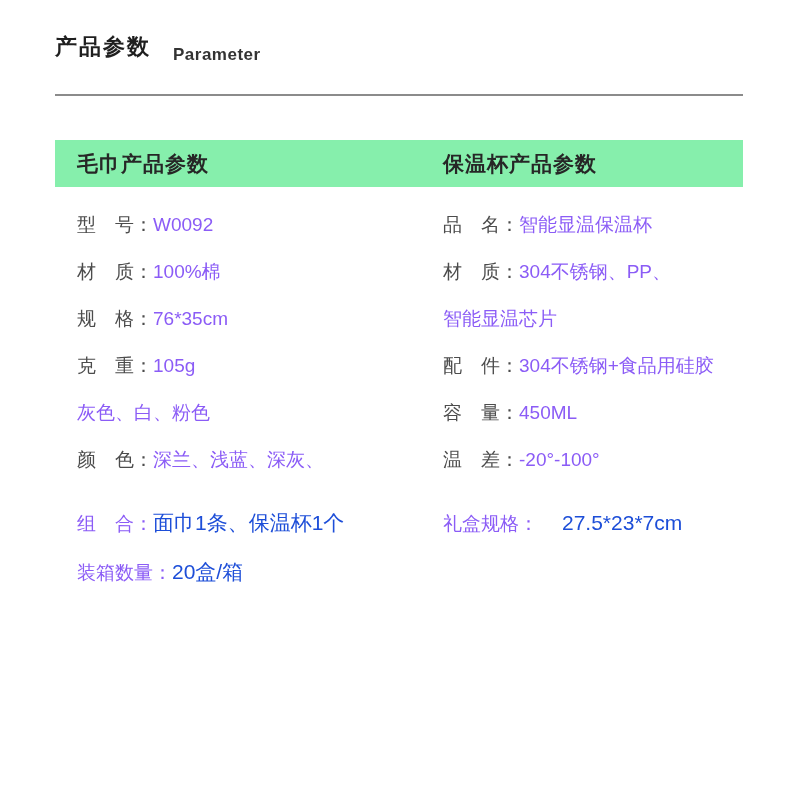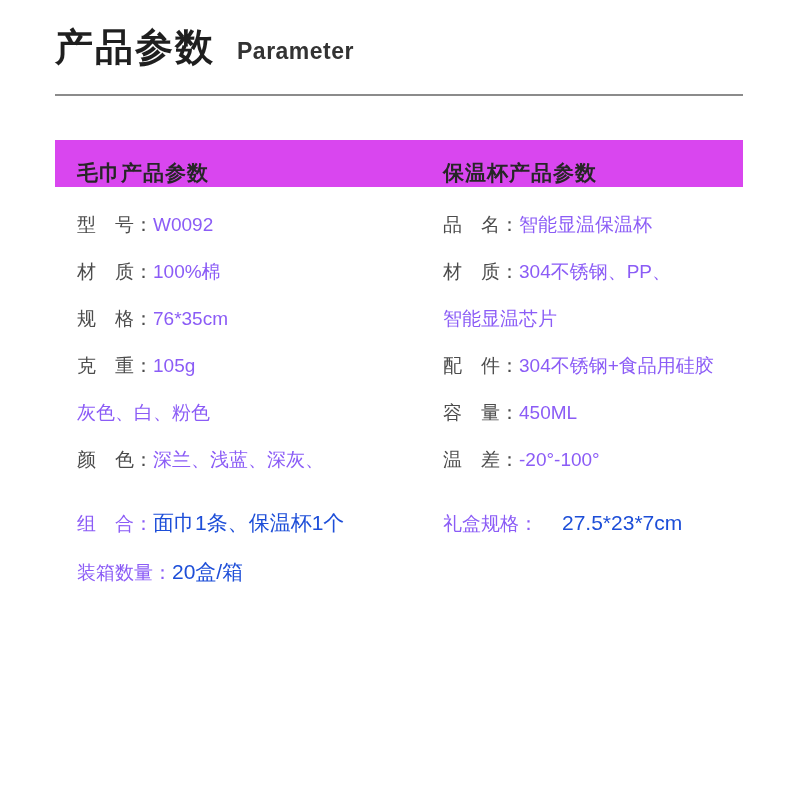--- a/index.html
+++ b/index.html
@@ -5,33 +5,33 @@
   html,body{margin:0;padding:0;}
   body{
     width:800px;height:800px;background:#ffffff;overflow:hidden;
     font-family:"Liberation Sans","DejaVu Sans",sans-serif;
   }
   .page{width:800px;height:800px;position:relative;}
 
   
   .hdr{display:flex;align-items:flex-end;margin:26px 0 0 55px;}
   .hdr h1{
-    margin:0;font-size:38px;line-height:42px;font-weight:700;
+    margin:0;font-size:22px;line-height:42px;font-weight:700;
     color:#1f1f1f;letter-spacing:2px;
   }
   .hdr .sub{
-    font-size:23px;font-weight:600;color:#333333;
+    font-size:17px;font-weight:600;color:#333333;
     margin-left:22px;padding-bottom:3px;letter-spacing:0.5px;
   }
   .divider{width:688px;height:2px;background:#8b8b8b;margin:26px 0 0 55px;}
 
   
   .bar{
-    width:688px;height:47px;background:#d946ef;
-    margin-left:55px;display:flex;align-items:flex-end;
+    width:688px;height:47px;background:#86efac;
+    margin-left:55px;display:flex;align-items:center;
   }
   .bar.params{margin-top:44px;}
   .bar.packing{margin-top:56px;}
   .bar-cell{box-sizing:border-box;width:388px;padding-left:22px;}
   .bar-cell.grow{width:auto;flex:1;padding-left:0;}
   .bar-title{font-size:21px;font-weight:700;color:#262626;letter-spacing:1px;}
 
   
   .cols{display:flex;width:688px;margin:14px 0 0 55px;}
   .col-left{box-sizing:border-box;width:388px;padding-left:22px;}

